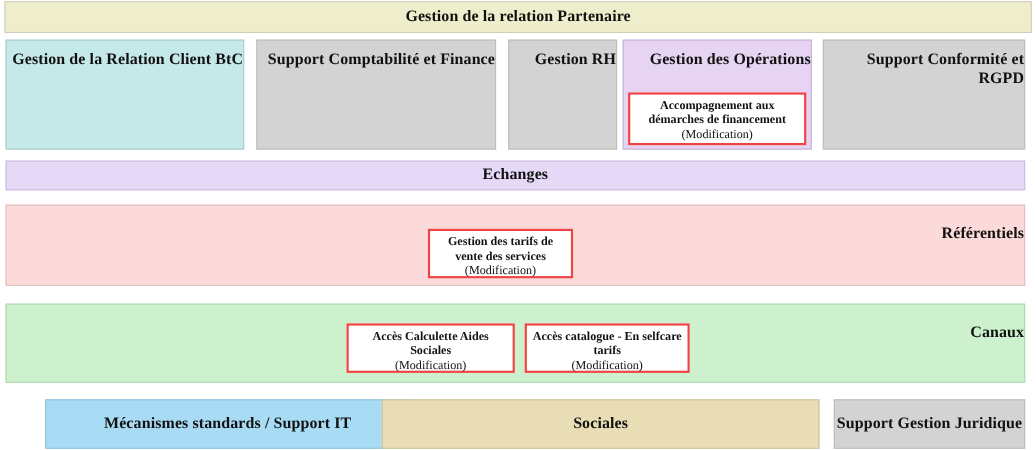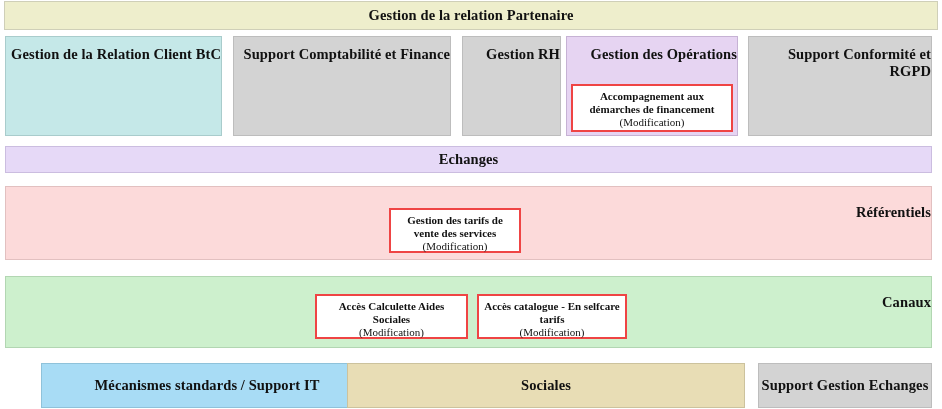--- a/index.html
+++ b/index.html
@@ -221,16 +221,16 @@
 
   <div class="block foot f-meca">
     <div class="block-title">Mécanismes standards / Support IT</div>
   </div>
 
   <div class="block foot f-pilot">
     <div class="block-title">Sociales</div>
   </div>
 
   <div class="block foot f-jurid">
-    <div class="block-title">Support Gestion Echanges</div>
+    <div class="block-title">Support Gestion Juridique</div>
   </div>
 
 </div>
 
 </body></html>

